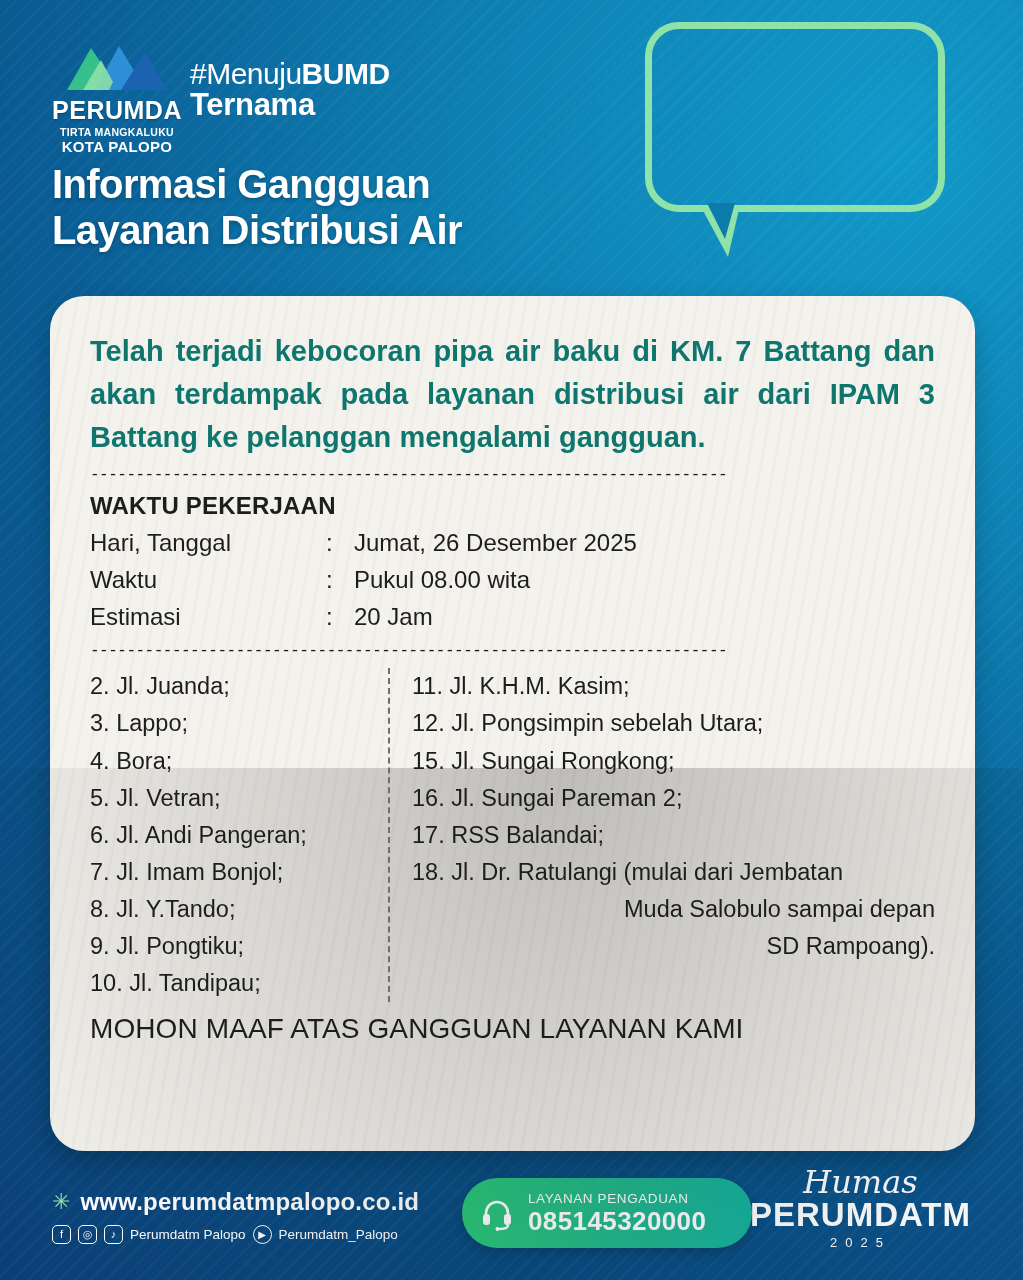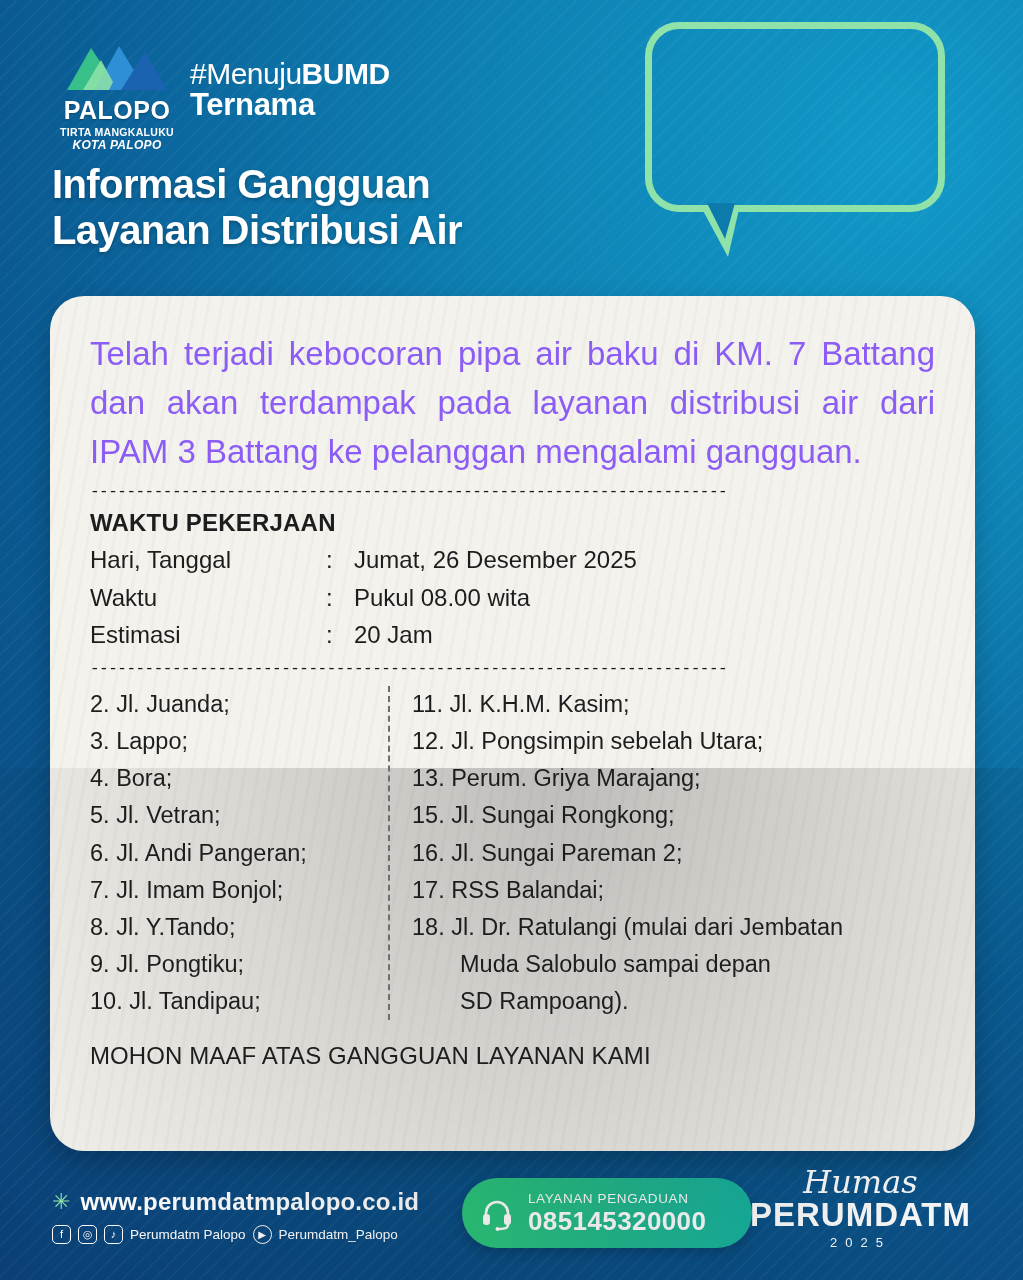--- a/index.html
+++ b/index.html
@@ -38,21 +38,21 @@
   .logo-block {
     position: absolute; left: 52px; top: 38px;
     width: 130px; text-align: center; color: #fff;
   }
   .logo-mark { width: 112px; height: 56px; margin: 0 auto 4px; position: relative; }
   .logo-name {
     font-size: 25px; font-weight: bold; letter-spacing: .5px; line-height: 1;
     text-shadow: 0 1px 2px rgba(0,0,0,.3);
   }
   .logo-sub1 { font-size: 10.5px; font-weight: bold; letter-spacing: .3px; margin-top: 3px; }
-  .logo-sub2 { font-size: 12px; font-weight: bold; letter-spacing: .3px; font-style: italic; }
+  .logo-sub2 { font-size: 15px; font-weight: bold; letter-spacing: .3px; }
 
   .hashtag { position: absolute; left: 190px; top: 58px; color: #fff; line-height: 1.04; }
   .hashtag .l1 { font-size: 30px; font-weight: 400; letter-spacing: -.5px; }
   .hashtag .l1 b { font-weight: 800; }
   .hashtag .l2 { font-size: 31px; font-weight: 800; letter-spacing: -.3px; }
 
   .title {
     position: absolute; left: 52px; top: 162px;
     color: #fff; font-size: 40px; font-weight: 800; line-height: 1.14;
     letter-spacing: -.6px; text-shadow: 0 2px 4px rgba(0,0,0,.25);
@@ -97,22 +97,22 @@
     overflow: hidden;
   }
   .card::before {
     content: ""; position: absolute; inset: 0;
     background-image: repeating-linear-gradient(100deg, rgba(0,0,0,0.022) 0px, rgba(0,0,0,0.022) 3px, rgba(0,0,0,0) 3px, rgba(0,0,0,0) 13px);
     pointer-events: none;
   }
   .card-inner { position: relative; z-index: 1; color: #1d1d1d; }
 
   .intro {
-    font-size: 33px; line-height: 1.48; text-align: justify;
-    text-justify: inter-word; color: #8b5cf6;
+    font-size: 29px; line-height: 1.48; text-align: justify;
+    text-justify: inter-word; color: #0f766e; font-weight: bold;
   }
   .divider {
     margin: 7px 0 6px;
     font-size: 16px; letter-spacing: -.5px; color: #1b1b1b;
     white-space: nowrap; overflow: hidden; height: 20px;
     font-family: "Liberation Mono", monospace;
   }
   .sect-title { font-size: 24px; font-weight: 800; letter-spacing: .2px; margin-bottom: 4px; }
 
   .kv { font-size: 24px; line-height: 1.55; }
@@ -120,23 +120,23 @@
   .kv .k { width: 236px; }
   .kv .c { width: 28px; }
   .kv .v { flex: 1; }
 
   .areas { display: flex; margin-top: 6px; }
   .col-left {
     width: 300px; font-size: 23.5px; line-height: 1.58;
     border-right: 2px dashed #6e6e6e; padding-right: 14px;
   }
   .col-right { flex: 1; font-size: 23.5px; line-height: 1.58; padding-left: 22px; }
-  .col-right .cont { padding-left: 48px; }
-
-  .apology { font-size: 24px; margin-top: 22px; letter-spacing: .1px; }
+  .col-right .cont { padding-left: 48px; text-align: right; }
+
+  .apology { font-size: 28px; margin-top: 11px; letter-spacing: .1px; }
 
   
   .footer { position: absolute; left: 0; bottom: 0; width: 100%; height: 128px; }
 
   .web-block { position: absolute; left: 52px; bottom: 36px; color: #fff; }
   .web-line { display: flex; align-items: center; gap: 10px; }
   .web-url { font-size: 24px; font-weight: 800; letter-spacing: .2px; }
   .social-line { display: flex; align-items: center; gap: 7px; margin-top: 9px; font-size: 13.5px; }
   .sq {
     width: 19px; height: 19px; border: 1.6px solid #fff; border-radius: 5px;
@@ -176,21 +176,21 @@
 
     <div class="logo-block">
       <div class="logo-mark">
         <svg width="112" height="56" viewBox="0 0 112 56">
           <path d="M6 52 L30 10 L46 34 L40 52 Z" fill="#37c08a"></path>
           <path d="M34 52 L58 8 L80 44 L74 52 Z" fill="#2f8fd6"></path>
           <path d="M60 52 L84 14 L106 52 Z" fill="#1b63b0"></path>
           <path d="M22 52 L40 22 L52 44 L48 52 Z" fill="#8fe3a8" opacity=".85"></path>
         </svg>
       </div>
-      <div class="logo-name">PALOPO</div>
+      <div class="logo-name">PERUMDA</div>
       <div class="logo-sub1">TIRTA MANGKALUKU</div>
       <div class="logo-sub2">KOTA PALOPO</div>
     </div>
 
     <div class="hashtag">
       <div class="l1">
         <span>#Menuju</span><b>BUMD</b>
       </div>
       <div class="l2">Ternama</div>
     </div>
@@ -243,21 +243,20 @@
           <div>5. Jl. Vetran;</div>
           <div>6. Jl. Andi Pangeran;</div>
           <div>7. Jl. Imam Bonjol;</div>
           <div>8. Jl. Y.Tando;</div>
           <div>9. Jl. Pongtiku;</div>
           <div>10. Jl. Tandipau;</div>
         </div>
         <div class="col-right">
           <div>11. Jl. K.H.M. Kasim;</div>
           <div>12. Jl. Pongsimpin sebelah Utara;</div>
-          <div>13. Perum. Griya Marajang;</div>
           <div>15. Jl. Sungai Rongkong;</div>
           <div>16. Jl. Sungai Pareman 2;</div>
           <div>17. RSS Balandai;</div>
           <div>18. Jl. Dr. Ratulangi (mulai dari Jembatan</div>
           <div class="cont">Muda Salobulo sampai depan</div>
           <div class="cont">SD Rampoang).</div>
         </div>
       </div>
 
       <div class="apology">MOHON MAAF ATAS GANGGUAN LAYANAN KAMI</div>

